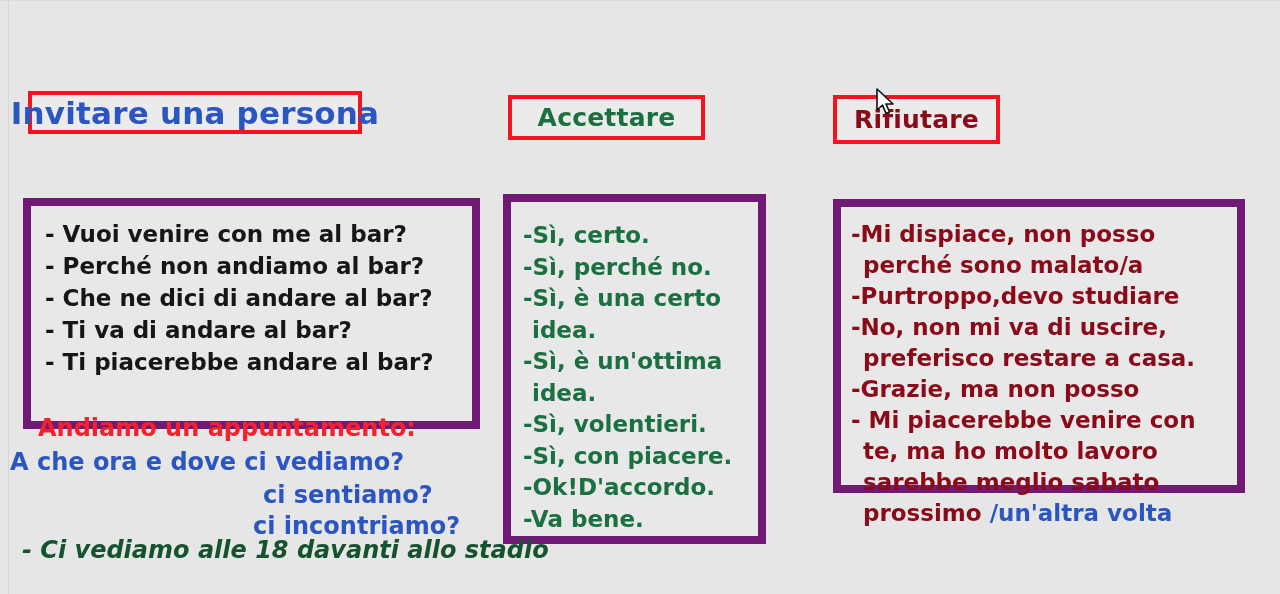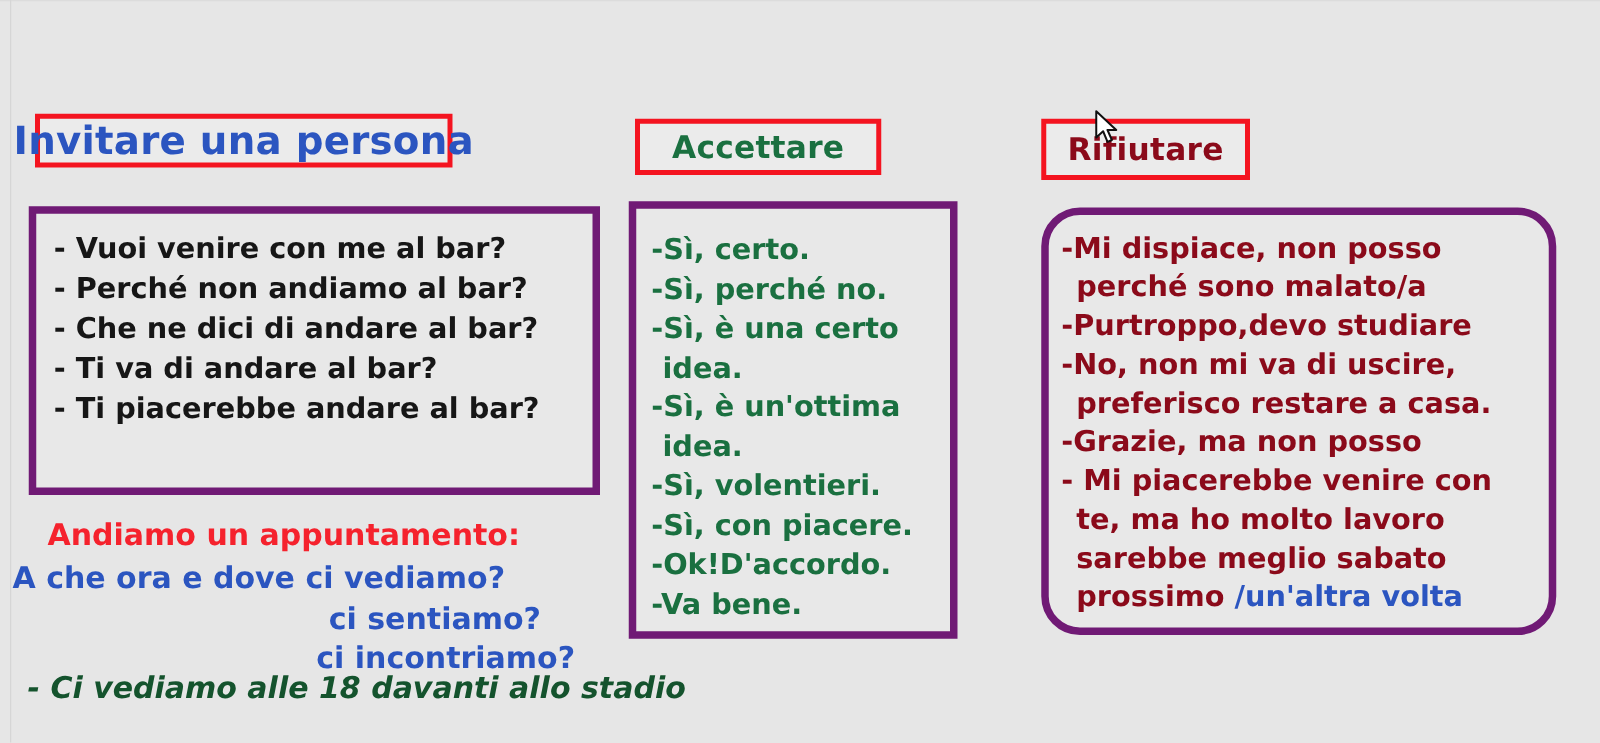--- a/index.html
+++ b/index.html
@@ -65,38 +65,38 @@
     left: 833px; top: 95px;
     width: 167px; height: 49px;
     font-size: 25px;
     color: #8b0a1a;
   }
 
   
   .content-box {
     position: absolute;
     box-sizing: border-box;
-    border: 6px solid #701a75;
+    border: 8px solid #701a75;
     background: #e8e8e8;
+    margin-top: 33px;
   }
   #box-invitare {
     left: 23px; top: 165px;
     width: 457px; height: 231px;
     padding: 12px 0 0 14px;
   }
   #box-accettare {
     left: 503px; top: 161px;
     width: 263px; height: 350px;
     padding: 18px 0 0 12px;
   }
   #box-rifiutare {
     left: 833px; top: 166px;
-    width: 412px; height: 342px;
+    width: 412px; height: 294px;
     padding: 12px 0 0 10px;
-    border-radius: 31px;
   }
 
   .line {
     white-space: nowrap;
     font-weight: bold;
   }
 
   
   #box-invitare .line {
     font-size: 23px;

